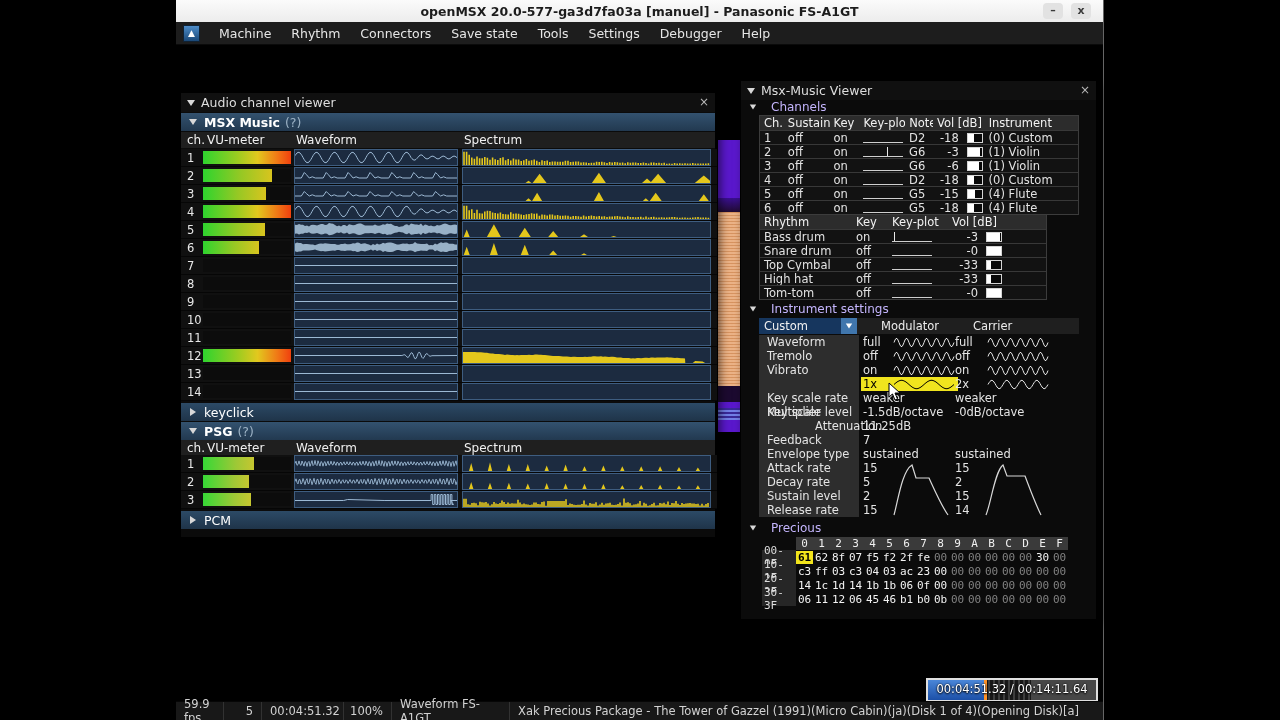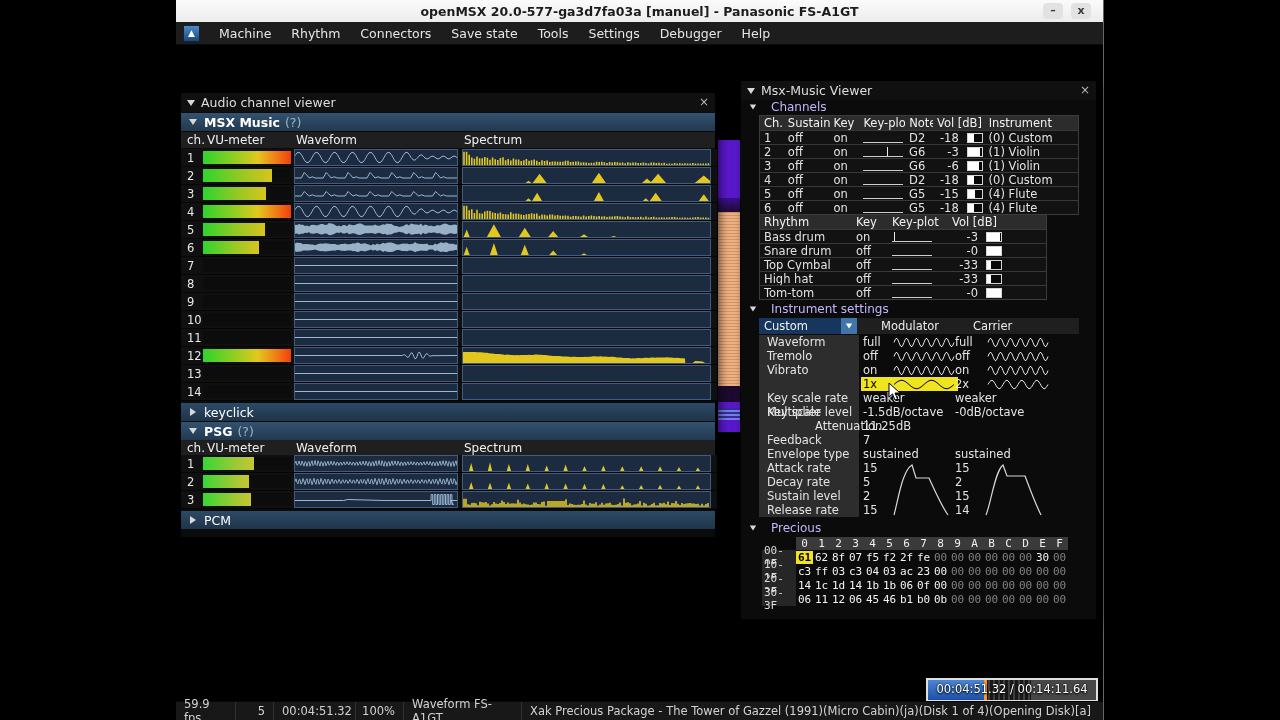--- a/index.html
+++ b/index.html
@@ -104,21 +104,21 @@
     repeating-linear-gradient(90deg,#3e3e3e 0 2px,#181818 2px 5px);}
   #osd .rest{position:absolute;left:61.5%;top:0;bottom:0;right:0;background:#474747;}
   #osd .txt{position:absolute;left:0;top:2px;width:100%;text-align:center;color:#fff;font-size:11.5px;
     text-shadow:0 1px 2px #000,0 0 2px #000;}
 
   
   #statusbar{position:absolute;left:0;top:701px;width:100%;height:19px;background:#181818;border-top:1px solid #060606;
     display:flex;align-items:center;color:#d2d2d2;font-size:11.5px;}
   .seg{height:100%;display:flex;align-items:center;border-right:1px solid #323232;padding:0 8px;}
   .seg.r{justify-content:flex-end;}
-  #seg-fps{width:60px;}
+  #seg-fps{width:48px;}
   #seg-speed{width:38px;} #seg-time{width:82px;} #seg-pct{width:48px;} #seg-machine{width:118px;}
   #seg-media{flex:1;border-right:none;}
 
   
   #cursor{position:absolute;left:712px;top:382px;z-index:50;}
 </style>
 </head>
 <body>
 
 <div id="emu">

